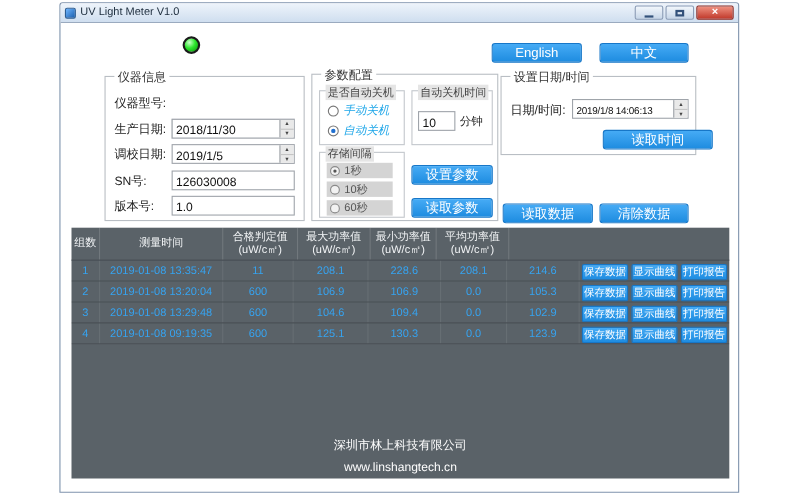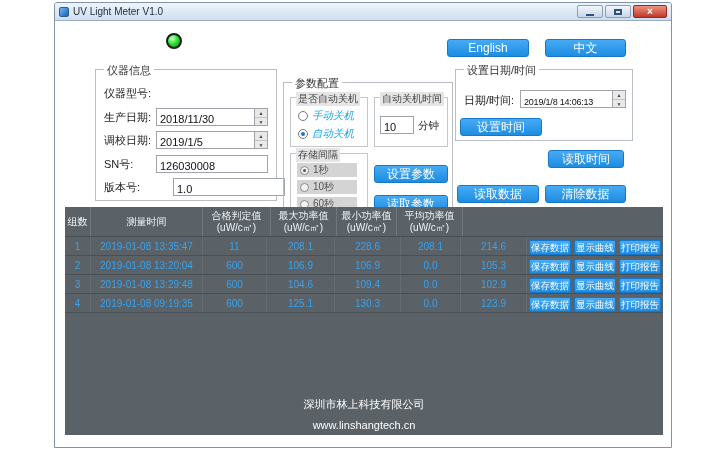--- a/index.html
+++ b/index.html
@@ -139,27 +139,27 @@
         </span>
       </div>
       <div class="frow" style="top:85px;">
         <span class="flabel">SN号:</span>
         <span class="fld" style="left:60px; top:0; width:112px;">
           <input value="126030008" style="">
         </span>
       </div>
       <div class="frow" style="top:108px;">
         <span class="flabel">版本号:</span>
-        <span class="fld" style="left:60px; top:0; width:112px;margin-left:17px;">
+        <span class="fld" style="left:60px; top:0; width:112px;">
           <input value="1.0" style="">
         </span>
       </div>
     </div>
 
-    <div class="grp" style="left:228px; top:64px; width:170px; height:134px;margin-top:15px;">
+    <div class="grp" style="left:228px; top:64px; width:170px; height:134px;">
       <span class="legend">参数配置</span>
 
       <div class="grp-in" style="left:6px; top:14px; width:78px; height:50px;">
         <span class="legend">是否自动关机</span>
         <div class="radio-row" style="left:7px; top:11px;">
           <span class="radio"></span>
           <span class="rl-blue">手动关机</span>
         </div>
         <div class="radio-row" style="left:7px; top:29px;">
           <span class="radio checked"></span>
@@ -198,22 +198,21 @@
     <div class="grp" style="left:400px; top:66px; width:178px; height:72px;">
       <span class="legend">设置日期/时间</span>
       <span class="flabel" style="left:8px; top:23px;">日期/时间:</span>
       <span class="fld has-spin" style="left:64px; top:20px; width:106px;">
         <input style="font-size: 9px; letter-spacing: -0.2px;" value="2019/1/8 14:06:13">
         <span class="spin">
             <i>▲</i>
             <i>▼</i>
           </span>
       </span>
-      <div class="btn" style="left:4px; top:48px; width:82px; height:18px;">设置时间</div>
-      <div class="btn" style="left:92px; top:48px; width:76px; height:18px;margin-top:32px;">读取时间</div>
+      <div class="btn" style="left:92px; top:48px; width:100px; height:18px;">读取时间</div>
     </div>
 
     <div class="btn" style="left:402px; top:182px; width:82px; height:18px;">读取数据</div>
     <div class="btn" style="left:490px; top:182px; width:81px; height:18px;">清除数据</div>
 
     <div class="panel">
       <div class="thead">
         <div class="th c0">
             <span>组数</span>
             <span></span>

